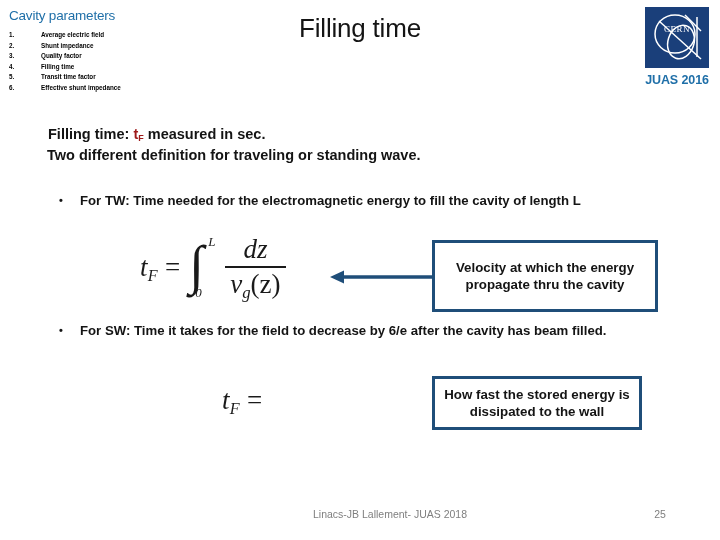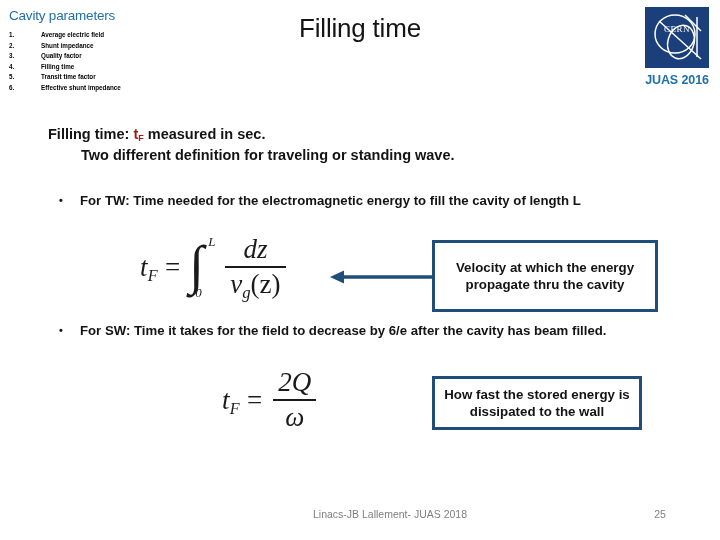--- a/index.html
+++ b/index.html
@@ -97,21 +97,20 @@
     color: #141414;
     white-space: nowrap;
   }
   #intro-line-2 {
     position: absolute;
     left: 47px; top: 147px;
     font-size: 14.5px;
     font-weight: bold;
     color: #141414;
     white-space: nowrap;
-    margin-left: 34px;
   }
   .tf-red {
     color: #9E1A1A;
     font-weight: bold;
   }
   .tf-red sub {
     font-size: 0.62em;
     vertical-align: baseline;
     position: relative;
     top: 2px;
@@ -360,23 +359,18 @@
 <svg id="arrow-to-equation" viewBox="0 0 104 16">
   <line x1="12" y1="8" x2="104" y2="8" stroke="#1F4E79" stroke-width="3.5"></line>
   <polygon points="0,8 14,1.5 14,14.5" fill="#1F4E79"></polygon>
 </svg>
 
 <div class="callout" id="callout-velocity">Velocity at which the energy propagate thru the cavity</div>
 
 <div class="equation" id="equation-sw">
   <span class="eq-var"><span>t</span><sub>F</sub></span>
   <span class="eq-eq">=</span>
-  <span class="frac">
-    <span class="num">2Q</span>
-    <span class="bar"></span>
-    <span class="den">ω</span>
-  </span>
 </div>
 
 <div class="callout" id="callout-dissipated">How fast the stored energy is dissipated to the wall</div>
 
 <div id="footer-text">Linacs-JB Lallement- JUAS 2018</div>
 <div id="footer-page-number">25</div>
 
 </body></html>

